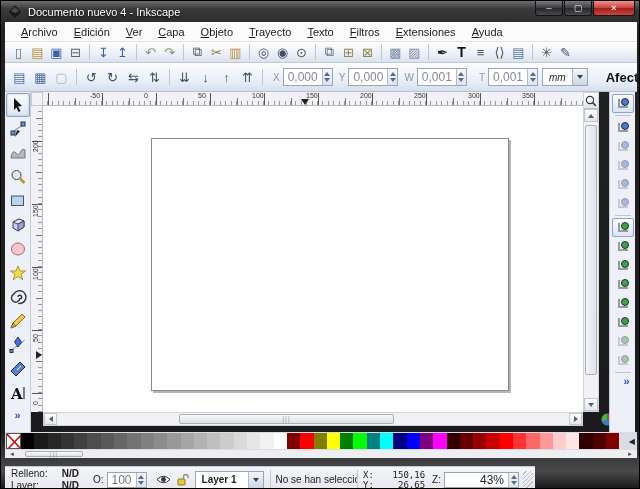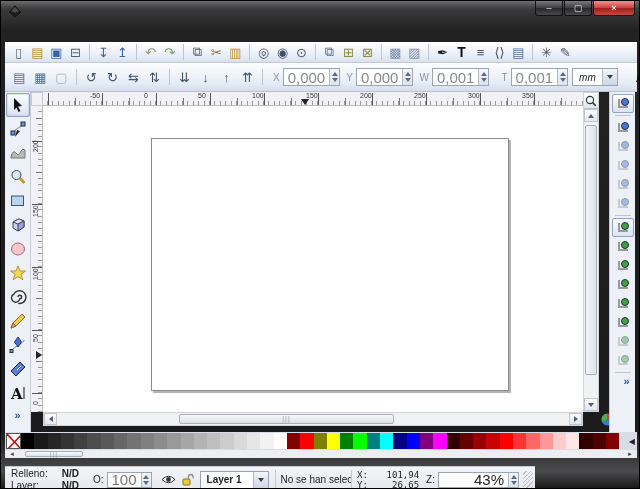--- a/index.html
+++ b/index.html
@@ -27,21 +27,21 @@
   .menu-item::first-letter { text-decoration:underline; }
   .cmdbar { position:absolute; left:4px; top:41px; width:632px; height:21px; background:linear-gradient(180deg,#ffffff,#e7edf6 70%,#d8e1ef); border-bottom:1px solid #c3cad6; display:flex; align-items:center; padding-left:4px; }
   .ctrlbar { position:absolute; left:4px; top:62px; width:632px; height:29px; background:linear-gradient(180deg,#fdfdfe,#e7edf6 70%,#d5deee); border-bottom:1px solid #b9c2d2; display:flex; align-items:center; padding-left:4px; }
   .tbtn { width:19px; height:18px; display:inline-flex; align-items:center; justify-content:center; font-size:13px; color:var(--c,#44546a); border-radius:2px; }
   .ctrlbar .tbtn { width:21px; height:21px; font-size:13px; }
   .tbtn.bold { font-weight:bold; font-size:14px; }
   .tbtn.disabled { color:#aab3bf; }
   i.sep { display:inline-block; width:1px; height:16px; background:#bcc5d3; margin:0 4px; }
   .flabel { color:#8b96a6; margin:0 3px 0 6px; font-size:10px; }
   .entry { display:inline-flex; align-items:stretch; background:#fff; border:1px solid #99a5b4; height:18px; }
-  .entry .val { padding:1px 4px; font-size:15px; color:#8a8a8a; min-width:36px; display:flex; align-items:center; }
+  .entry .val { padding:1px 4px; font-size:12px; color:#8a8a8a; min-width:36px; display:flex; align-items:center; }
   .spin { width:10px; display:flex; flex-direction:column; align-items:center; justify-content:space-evenly; background:linear-gradient(180deg,#f4f6fa,#dde4ee); border-left:1px solid #b0bac8; }
   .spin b { width:0; height:0; border-left:3px solid transparent; border-right:3px solid transparent; border-bottom:4px solid #5a6b84; }
   .spin b.dn { border-bottom:none; border-top:4px solid #5a6b84; }
   .combo { display:inline-flex; align-items:stretch; background:#fff; border:1px solid #99a5b4; height:18px; margin-left:4px; }
   .combo .val { padding:1px 6px; font-size:10px; color:#222; display:flex; align-items:center;font-style:italic; }
   .combo .drop { width:15px; display:flex; align-items:center; justify-content:center; background:linear-gradient(180deg,#f4f6fa,#ccd6e6); border-left:1px solid #b0bac8; }
   .combo .drop b { width:0; height:0; border-left:3px solid transparent; border-right:3px solid transparent; border-top:4px solid #344; }
   .affect { font-weight:bold; color:#111; margin-left:10px; font-size:13px; }
   .chev { color:#33539e; font-weight:bold; margin-left:8px; font-size:11px; }
   
@@ -127,27 +127,40 @@
 </head>
 <body>
 
 <div class="window">
 
   <div class="titlebar">
     <svg width="14" height="14" viewBox="0 0 14 14">
       <polygon points="7,0 14,7 7,14 0,7" fill="#1b1b1b" stroke="#555" stroke-width="0.5"></polygon>
       <polygon points="7,2 11,6 7,8 3,6" fill="#4a4a4a"></polygon>
     </svg>
+    <span class="title">Documento nuevo 4 - Inkscape</span>
     <div class="winbtns">
         <span class="winbtn">–</span>
         <span class="winbtn">▢</span>
         <span class="winbtn close">×</span>
       </div>
   </div>
 
+  <div class="menubar">
+      <span class="menu-item">Archivo</span>
+      <span class="menu-item">Edición</span>
+      <span class="menu-item">Ver</span>
+      <span class="menu-item">Capa</span>
+      <span class="menu-item">Objeto</span>
+      <span class="menu-item">Trayecto</span>
+      <span class="menu-item">Texto</span>
+      <span class="menu-item">Filtros</span>
+      <span class="menu-item">Extensiones</span>
+      <span class="menu-item">Ayuda</span>
+    </div>
 
   <div class="cmdbar">
       <span class="tbtn" style="--c: #5b6e85;">▯</span>
       <span class="tbtn" style="--c: #b98f36;">▤</span>
       <span class="tbtn" style="--c: #3b62a8;">▣</span>
       <span class="tbtn" style="--c: #556070;">⊟</span>
       <i class="sep"></i>
       <span class="tbtn" style="--c: #3b62a8;">↧</span>
       <span class="tbtn" style="--c: #3b62a8;">↥</span>
       <i class="sep"></i>
@@ -465,21 +478,21 @@
     <span class="layer-combo">
       <span class="val">Layer 1</span>
       <span class="drop">
           <b></b>
         </span>
     </span>
     <span class="sb-msg">No se han seleccionado objetos. Haga clic, Mayús+clic o arrastr</span>
     <div class="coords">
       <div class="row">
           <span>X:</span>
-          <span>101,94</span>
+          <span>150,16</span>
         </div>
       <div class="row">
           <span>Y:</span>
           <span>26,65</span>
         </div>
     </div>
     <div class="zoombox">
       <span>Z:</span>
       <span class="entry">
           <span class="val">43%</span>

